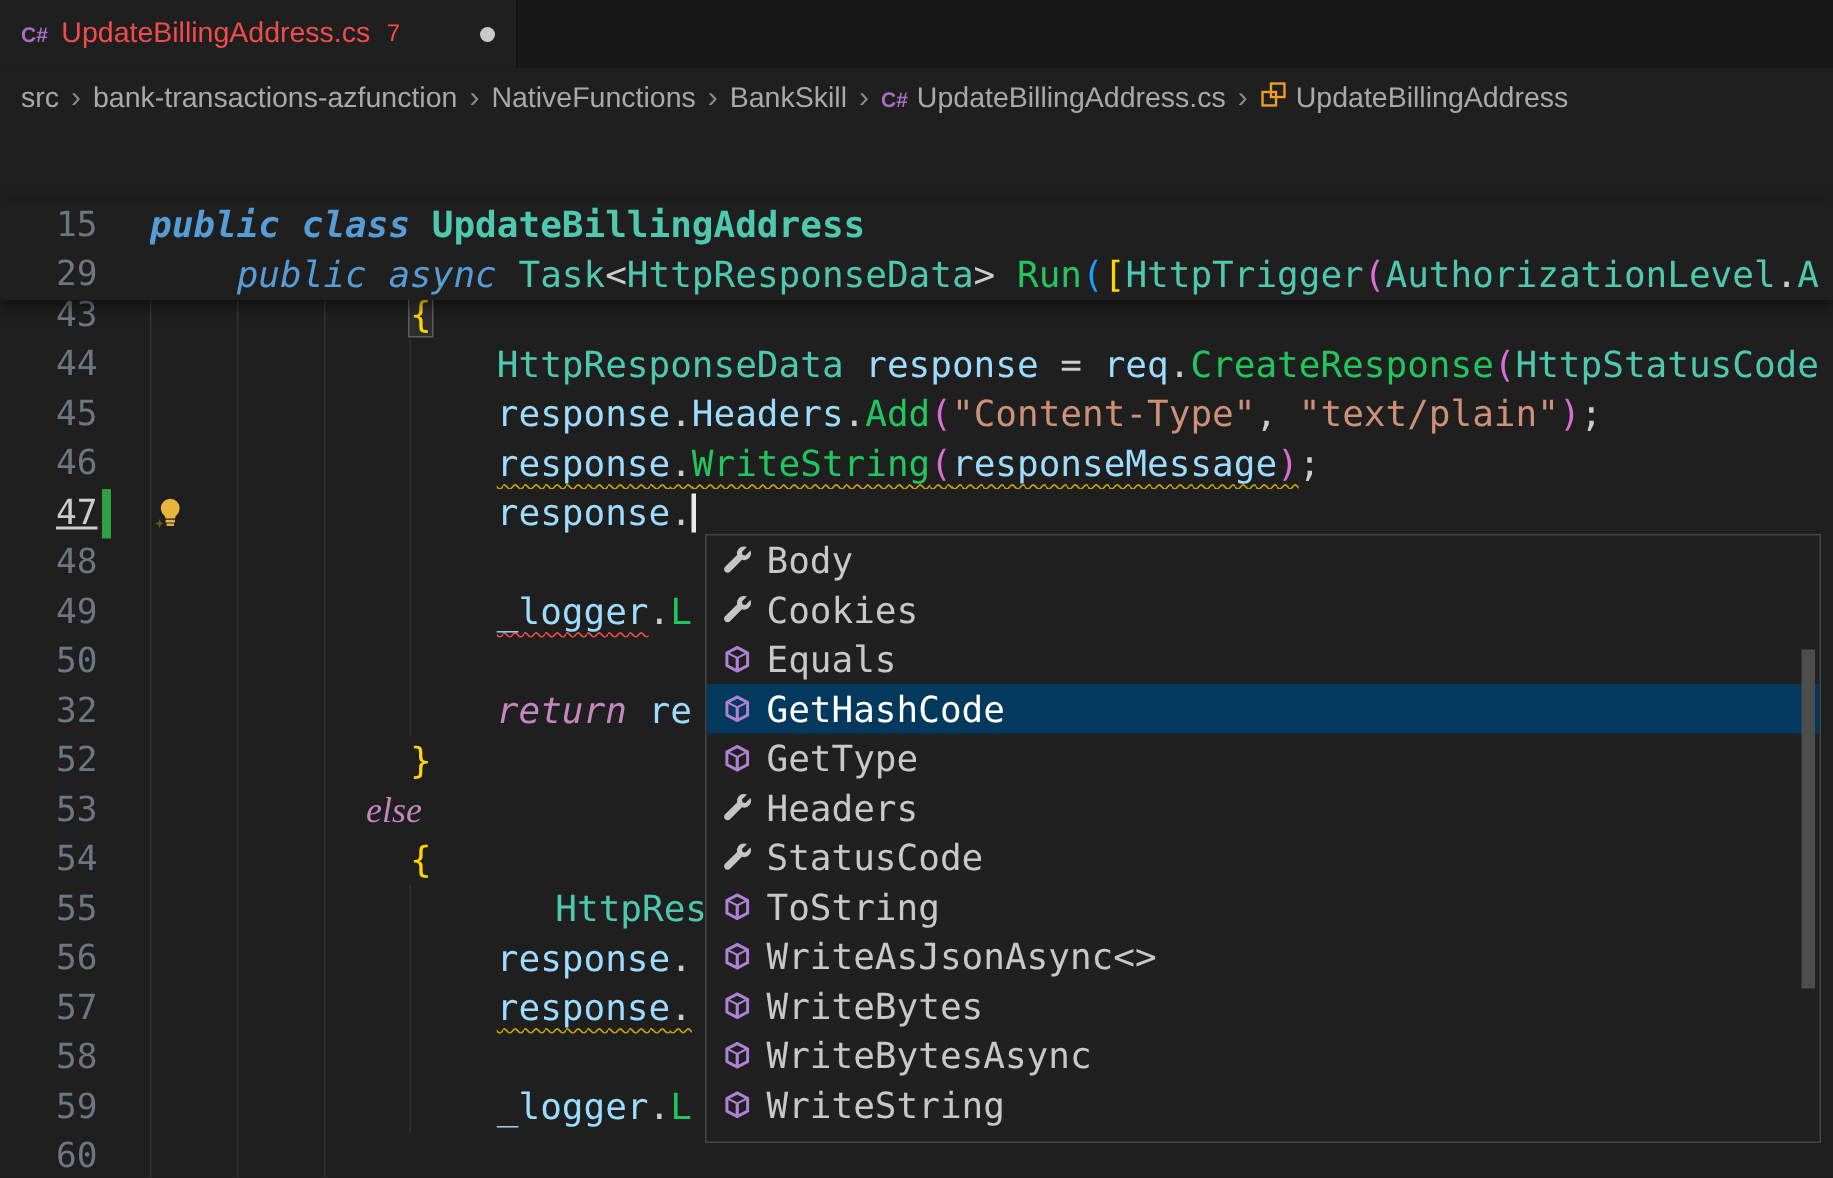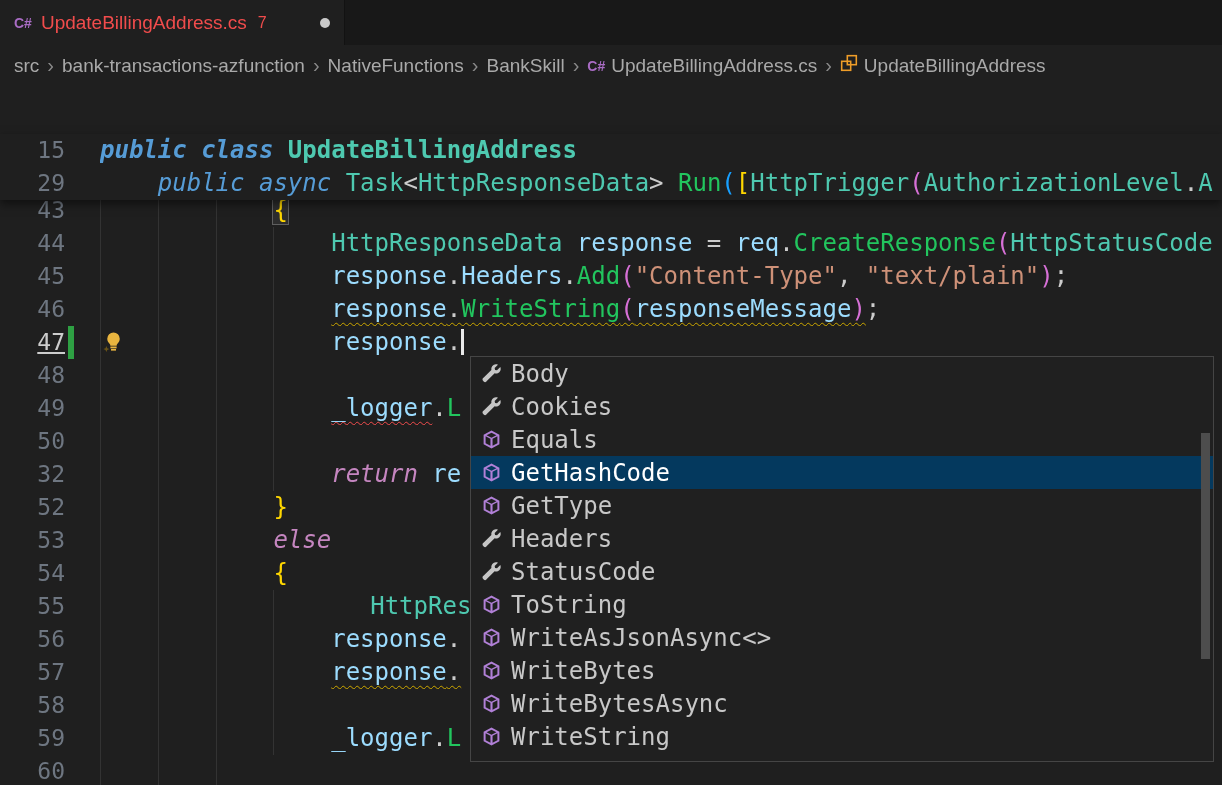--- a/index.html
+++ b/index.html
@@ -160,21 +160,21 @@
             <path d="M10 2a5 5 0 0 1 5 5c0 1.6-.8 2.8-1.7 3.8-.5.6-.8 1.2-.8 1.7H7.5c0-.5-.3-1.1-.8-1.7C5.8 9.8 5 8.6 5 7a5 5 0 0 1 5-5z" fill="#e9b53f"></path>
             <rect x="7.5" y="13.2" width="5" height="1.5" fill="#e9b53f"></rect>
             <rect x="8" y="15.2" width="4" height="1.3" fill="#e9b53f"></rect>
             <path d="M4.3 12.8l.7 1.7 1.7.7-1.7.7-.7 1.7-.7-1.7-1.7-.7 1.7-.7z" fill="#6a5417"></path>
           </svg></span></div>
       <div class="line"><span class="num">48</span><div class="deco"></div><div class="codewrap"><span class="codeline" style="padding-left: 0ch;"></span></div></div>
       <div class="line"><span class="num">49</span><div class="deco"></div><div class="codewrap"><span class="codeline" style="padding-left: 16ch;"><span class="tk-var u-err">_logger</span><span class="tk-punc">.</span><span class="tk-fn">L</span></span></div></div>
       <div class="line"><span class="num">50</span><div class="deco"></div><div class="codewrap"><span class="codeline" style="padding-left: 0ch;"></span></div></div>
       <div class="line"><span class="num">32</span><div class="deco"></div><div class="codewrap"><span class="codeline" style="padding-left: 16ch;"><span class="tk-ctl">return </span><span class="tk-var">re</span></span></div></div>
       <div class="line"><span class="num">52</span><div class="deco"></div><div class="codewrap"><span class="codeline" style="padding-left: 12ch;"><span class="tk-brk">}</span></span></div></div>
-      <div class="line"><span class="num">53</span><div class="deco"></div><div class="codewrap"><span class="codeline" style="padding-left: 12ch;"><span class="tk-ctl">else</span></span></div></div>
+      <div class="line"><span class="num">53</span><div class="deco"></div><div class="codewrap"><span class="codeline" style="padding-left: 12ch; font-family: Liberation Serif, serif;"><span class="tk-ctl">else</span></span></div></div>
       <div class="line"><span class="num">54</span><div class="deco"></div><div class="codewrap"><span class="codeline" style="padding-left: 12ch;"><span class="tk-brk">{</span></span></div></div>
       <div class="line"><span class="num">55</span><div class="deco"></div><div class="codewrap"><span class="codeline" style="padding-left: 16ch; margin-left: 39px;"><span class="tk-type">HttpRespo</span></span></div></div>
       <div class="line"><span class="num">56</span><div class="deco"></div><div class="codewrap"><span class="codeline" style="padding-left: 16ch;"><span class="tk-var">response</span><span class="tk-punc">.</span></span></div></div>
       <div class="line"><span class="num">57</span><div class="deco"></div><div class="codewrap"><span class="codeline" style="padding-left: 16ch;"><span class="tk-var u-warn">response</span><span class="tk-punc u-warn">.</span></span></div></div>
       <div class="line"><span class="num">58</span><div class="deco"></div><div class="codewrap"><span class="codeline" style="padding-left: 0ch;"></span></div></div>
       <div class="line"><span class="num">59</span><div class="deco"></div><div class="codewrap"><span class="codeline" style="padding-left: 16ch;"><span class="tk-var">_logger</span><span class="tk-punc">.</span><span class="tk-fn">L</span></span></div></div>
       <div class="line"><span class="num">60</span><div class="deco"></div><div class="codewrap"><span class="codeline" style="padding-left: 0ch;"></span></div></div>
     </div>
 
   <div class="sticky" id="sticky">

